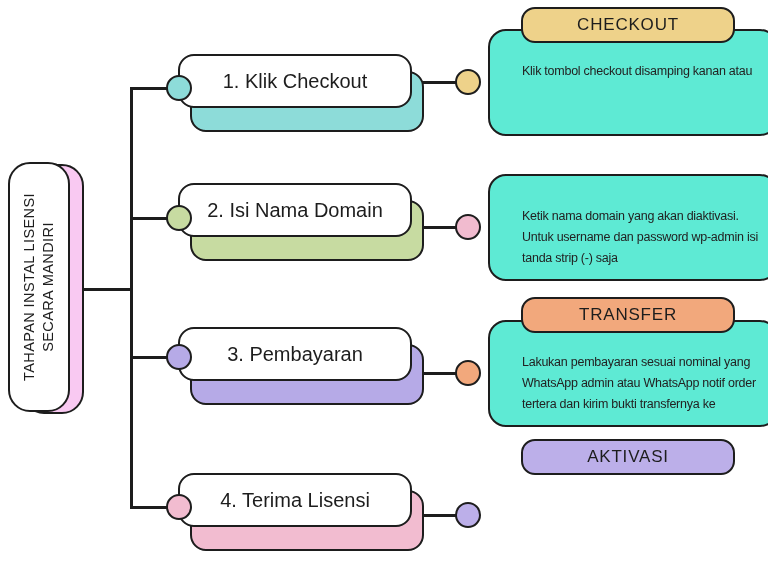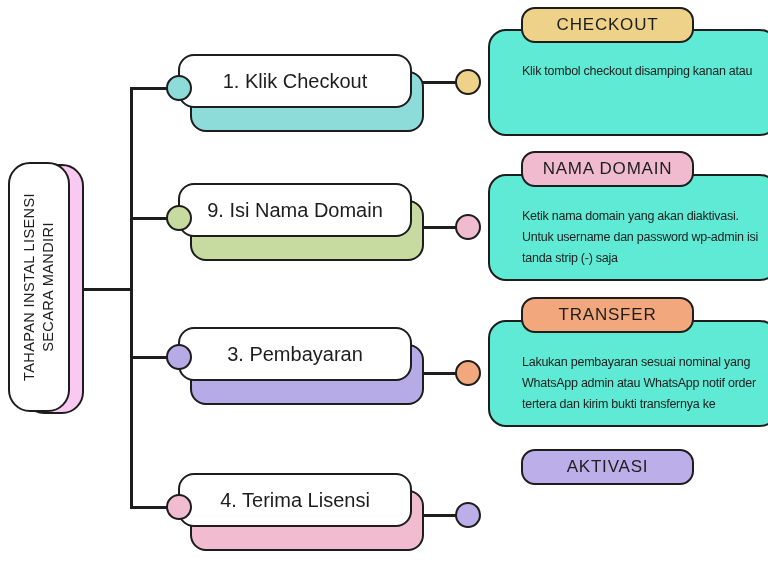--- a/index.html
+++ b/index.html
@@ -51,35 +51,35 @@
   .detail-box {
     position: absolute; left: 488px; width: 290px; height: 107px;
     background: #5eead4; border: 2.5px solid var(--ink); border-radius: 18px; z-index: 3;
   }
   .detail-body {
     padding: 30px 4px 0 32px;
     font-size: 12.5px; line-height: 21px; letter-spacing: -0.25px;
     color: #222; white-space: nowrap;
   }
   .pill {
-    position: absolute; left: 521px; width: 173px; height: 36px;
+    position: absolute; left: 521px; width: 214px; height: 36px;
     border: 2.5px solid var(--ink); border-radius: 14px; z-index: 4;
     display: flex; align-items: center; justify-content: center;
     font-size: 17px; letter-spacing: 0.8px;
   }
 
   
   .s0  { top: 54px; }  .s0s { top: 71px; }
   .s1  { top: 183px; } .s1s { top: 200px; }
   .s2  { top: 327px; } .s2s { top: 344px; }
   .s3  { top: 473px; } .s3s { top: 490px; }
   .n0 { left: 166px; top: 75px; }  .n1 { left: 166px; top: 205px; }
   .n2 { left: 166px; top: 344px; } .n3 { left: 166px; top: 494px; }
   .d0 { top: 29px; }  .d1 { top: 174px; } .d2 { top: 320px; } .d3 { top: 462px; }
-  .p0 { top: 7px; }   .p1 { top: 151px; } .p2 { top: 297px; align-items: center; } .p3 { top: 449px; }
+  .p0 { top: 7px; }   .p1 { top: 151px; } .p2 { top: 297px; align-items: center; } .p3 { top: 439px; }
   .m0 { left: 455px; top: 69px; }  .m1 { left: 455px; top: 214px; }
   .m2 { left: 455px; top: 360px; } .m3 { left: 455px; top: 502px; }
 
   
   .l-root   { left: 84px;  top: 288px; width: 48px;  height: 2.5px; }
   .l-spine  { left: 130px; top: 87px;  width: 2.5px; height: 421px; }
   .l-b0 { left: 130px; top: 87px;  width: 42px; height: 2.5px; }
   .l-b1 { left: 130px; top: 217px; width: 42px; height: 2.5px; }
   .l-b2 { left: 130px; top: 356px; width: 42px; height: 2.5px; }
   .l-b3 { left: 130px; top: 506px; width: 42px; height: 2.5px; }
@@ -122,32 +122,29 @@
       <div>Klik tombol checkout disamping kanan atau</div>
     </div>
   </div>
   <div class="pill p0" style="background: rgb(238, 210, 138);">
     <span>CHECKOUT</span>
   </div>
   <div class="node m0" style="background: rgb(238, 210, 138);"></div>
 
   <div class="step-shadow s1s" style="background: rgb(199, 219, 161);"></div>
   <div class="step-box s1">
-    <span>9. Isi Nama Domain</span>
+    <span>2. Isi Nama Domain</span>
   </div>
   <div class="node n1" style="background: rgb(199, 219, 161);"></div>
   <div class="detail-box d1">
     <div class="detail-body">
       <div>Ketik nama domain yang akan diaktivasi.</div>
       <div>Untuk username dan password wp-admin isi</div>
       <div>tanda strip (-) saja</div>
     </div>
-  </div>
-  <div class="pill p1" style="background: rgb(241, 187, 207);">
-    <span>NAMA DOMAIN</span>
   </div>
   <div class="node m1" style="background: rgb(241, 187, 207);"></div>
 
   <div class="step-shadow s2s" style="background: rgb(182, 170, 231);"></div>
   <div class="step-box s2">
     <span>3. Pembayaran</span>
   </div>
   <div class="node n2" style="background: rgb(182, 170, 231);"></div>
   <div class="detail-box d2">
     <div class="detail-body">

